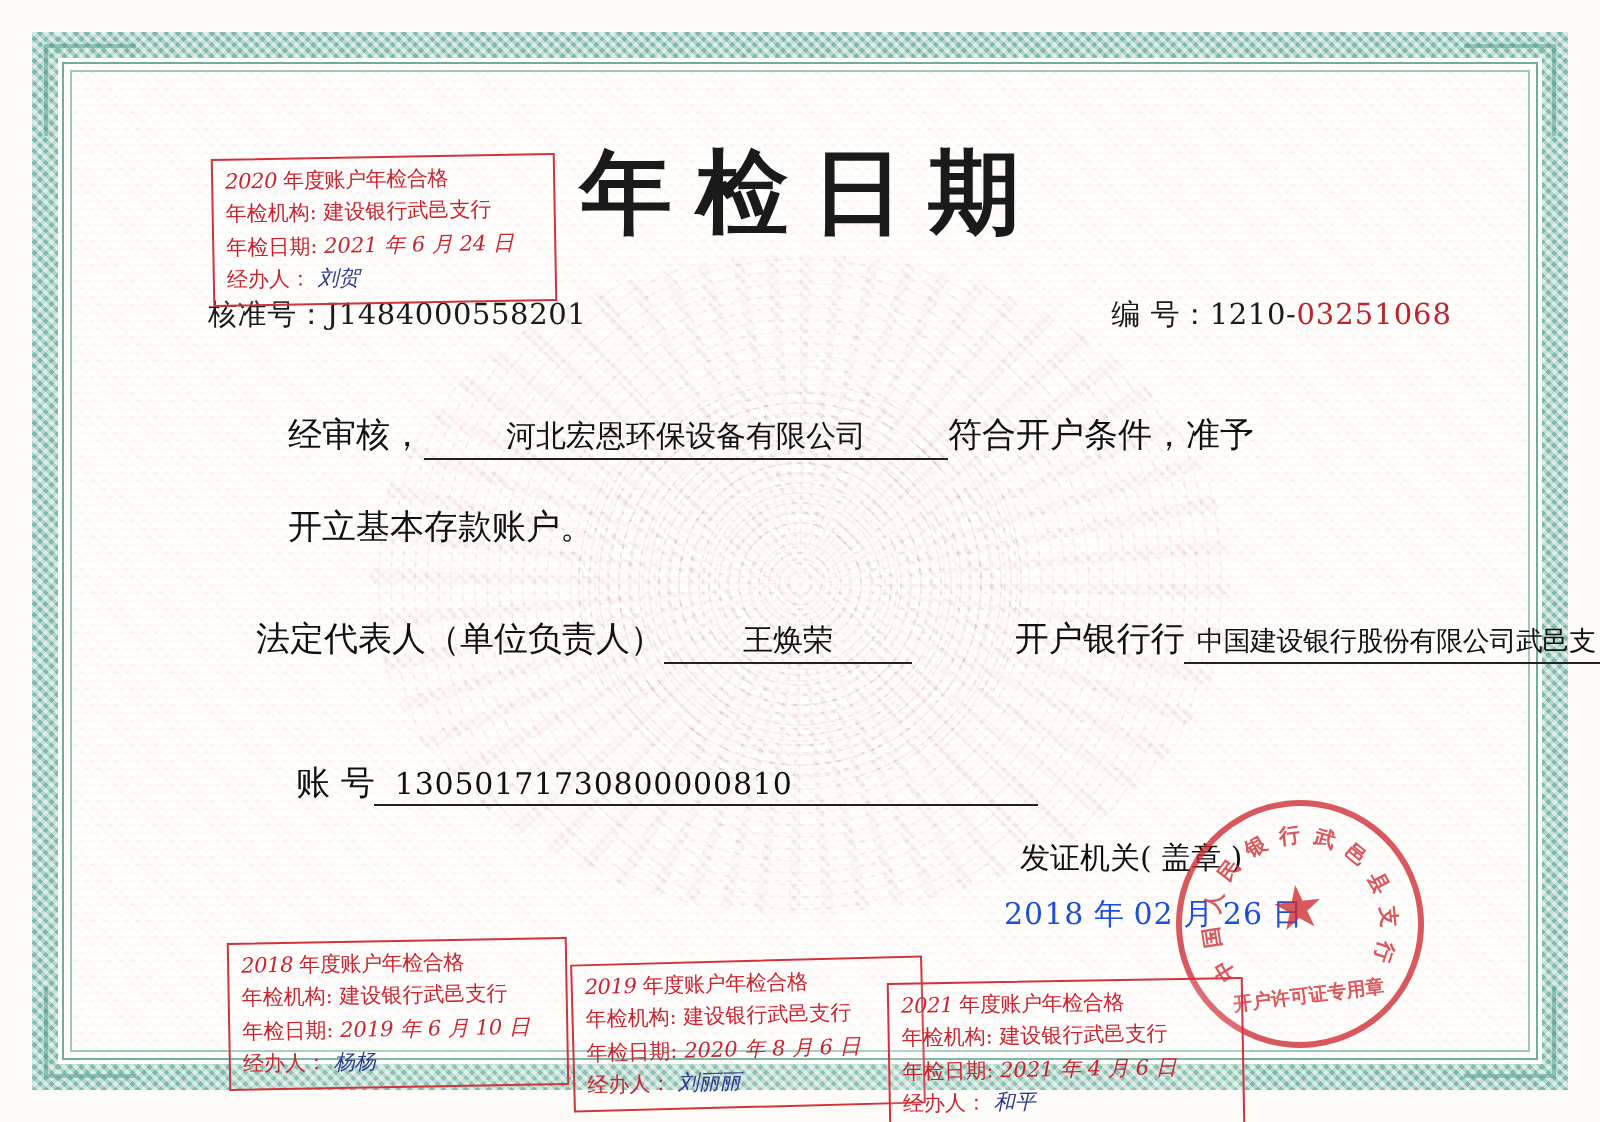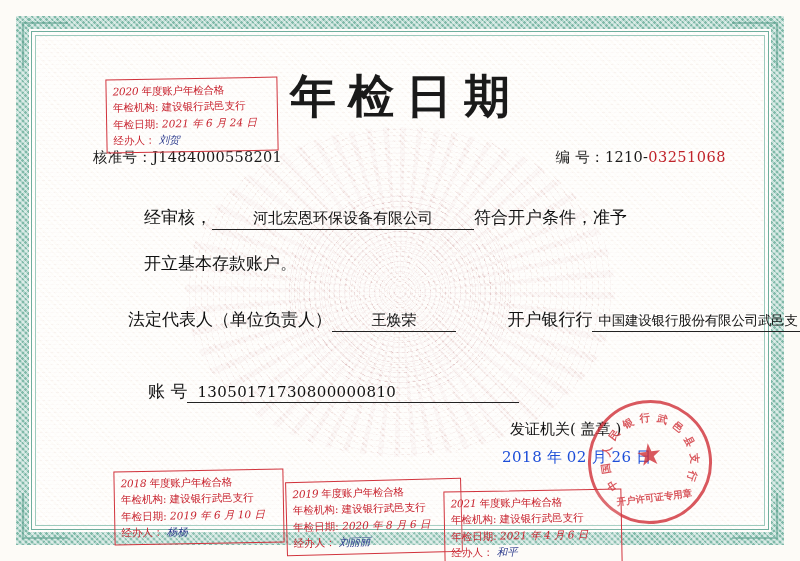--- a/index.html
+++ b/index.html
@@ -136,21 +136,21 @@
     font-family: "DejaVu Serif", "Liberation Serif", serif;
     font-size: 46px;
     font-weight: bold;
     letter-spacing: 12px;
     color: #1a1a1a;
     text-indent: 12px;
   }
   .row-ids {
     position: absolute;
     top: 108px;
-    left: 53px;
+    left: 64px;
     right: 34px;
     display: flex;
     justify-content: space-between;
     align-items: baseline;
     font-size: 14.5px;
     color: #1a1a1a;
     font-family: "DejaVu Serif", "Liberation Serif", serif;
   }
   .approval-no { letter-spacing: .3px; }
   .serial-wrap { letter-spacing: .3px; margin-left: 32px; }

